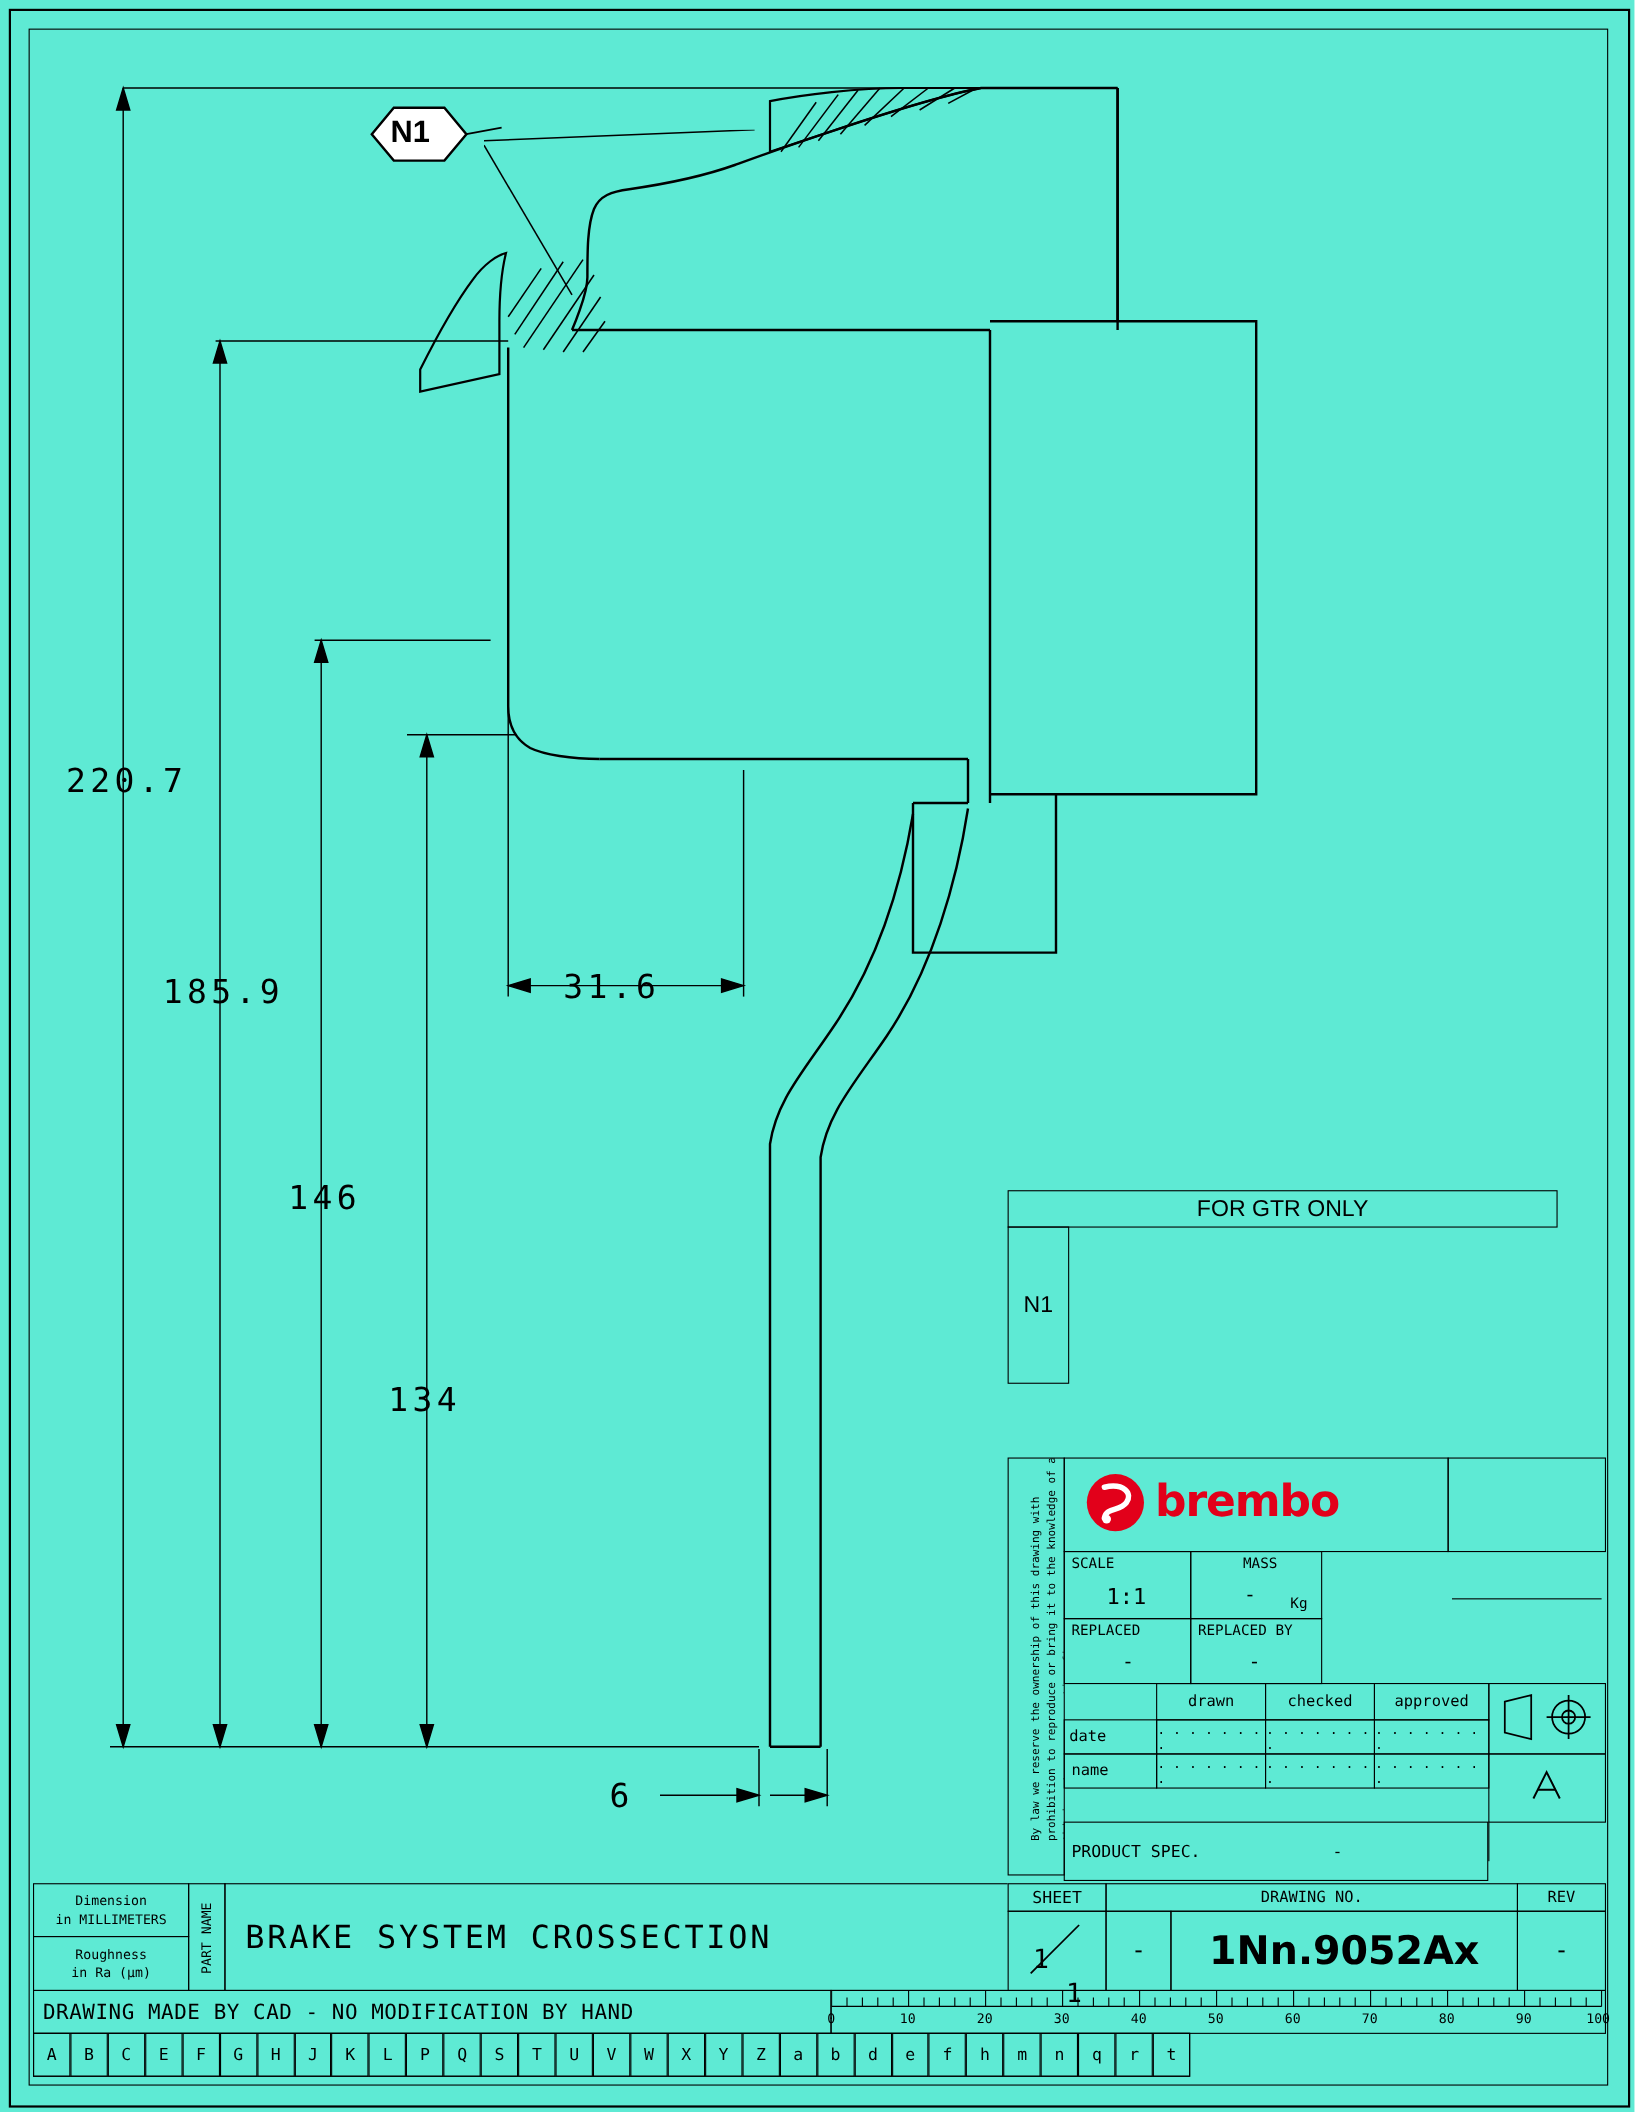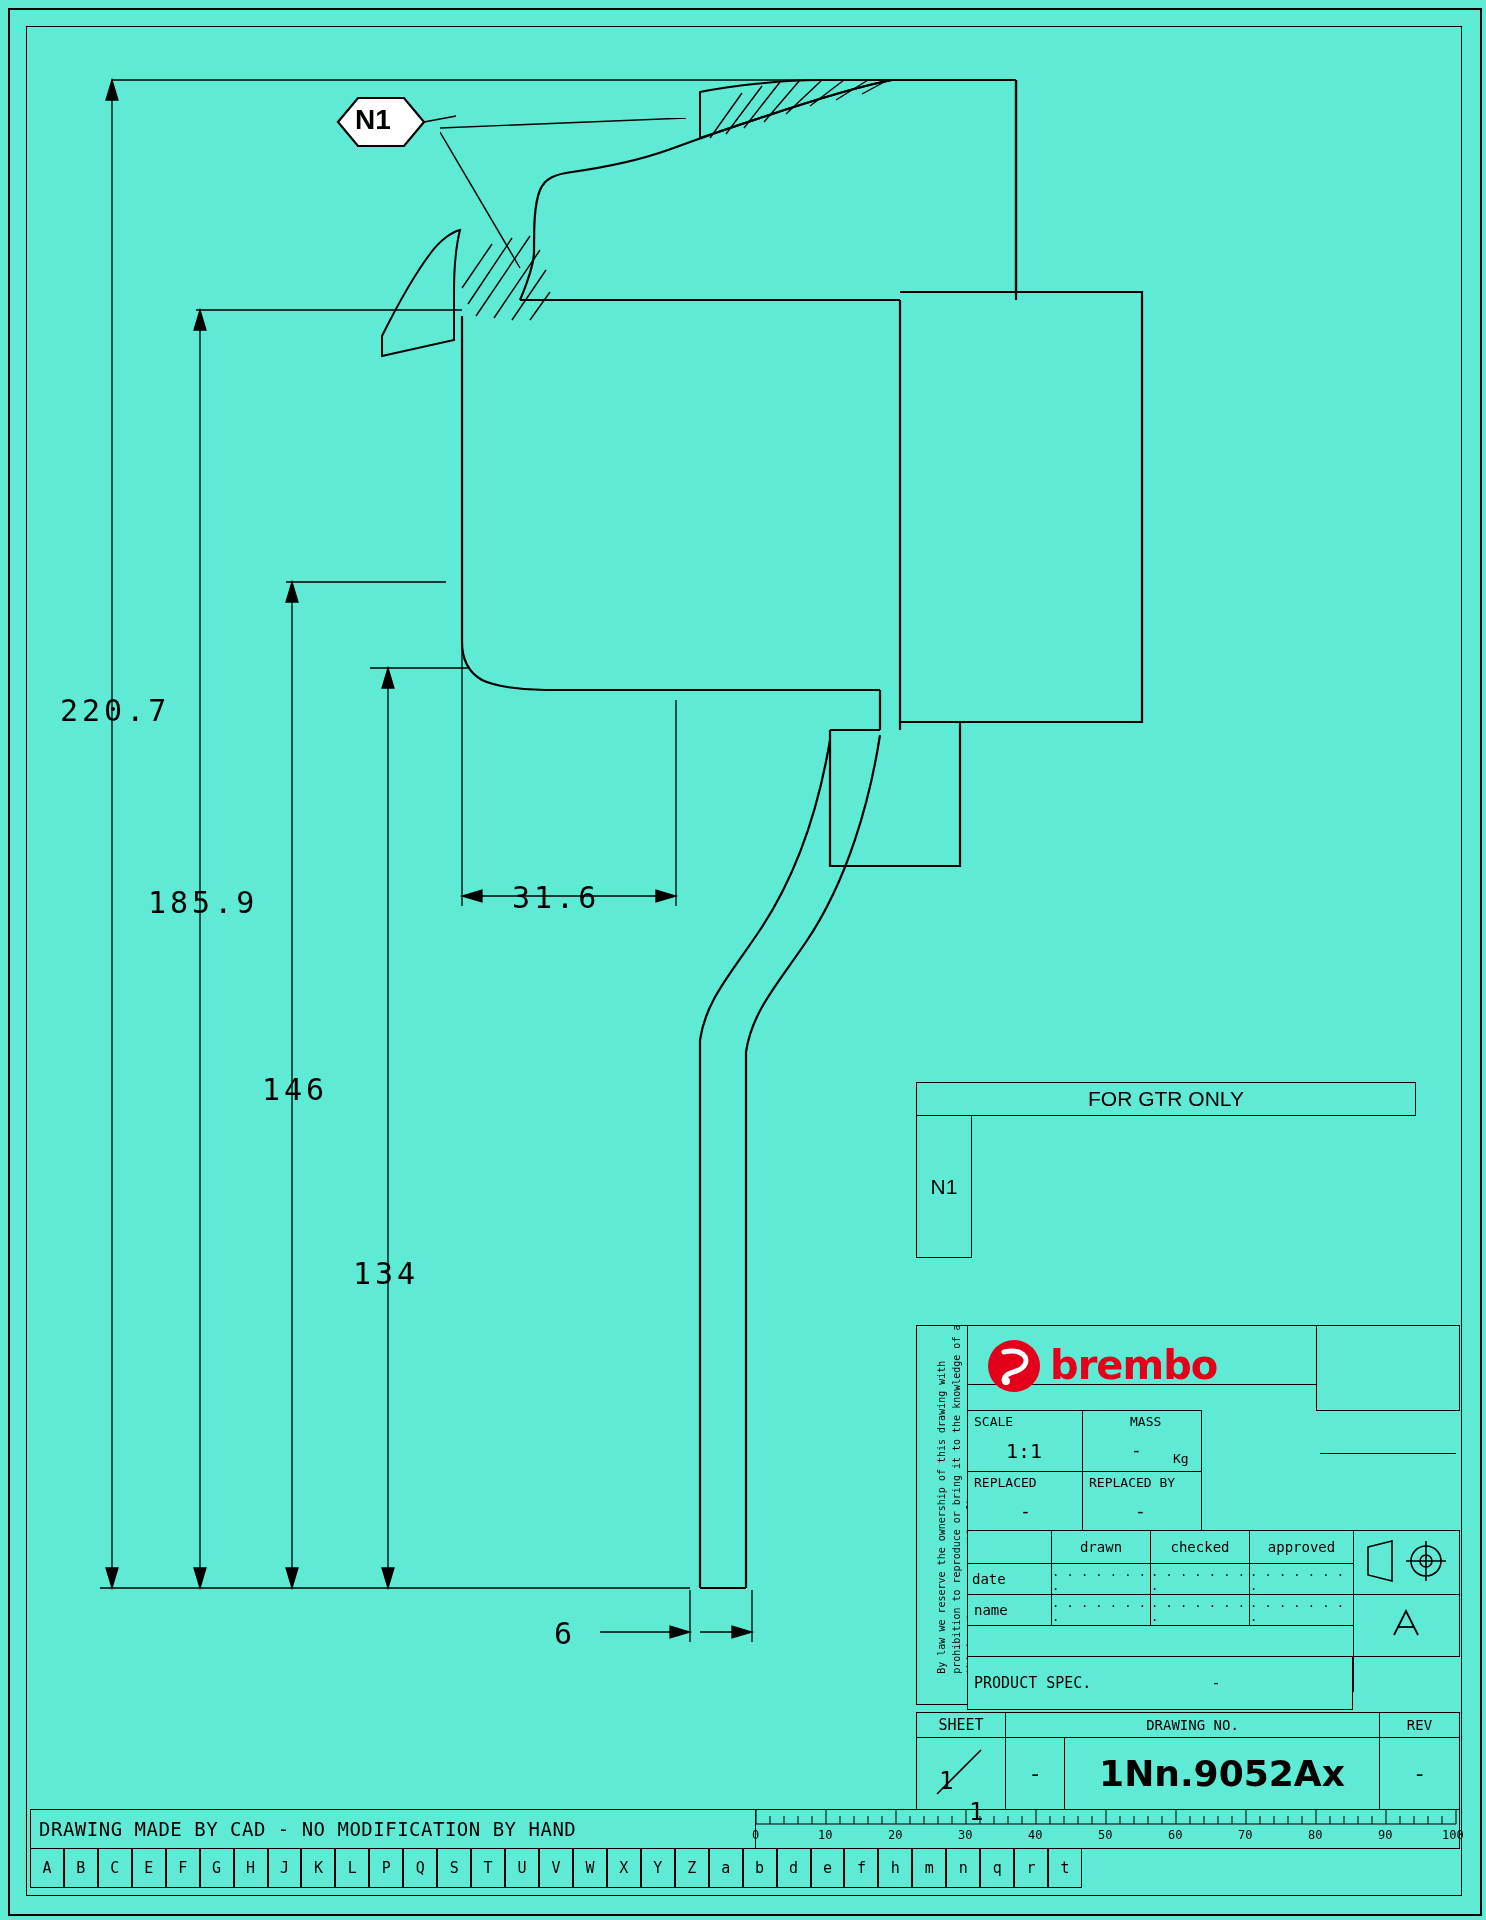--- a/index.html
+++ b/index.html
@@ -136,21 +136,21 @@
     <div class="cell ctr sans" style="left:0;top:0;width:500px;height:34px;font-size:21px;">FOR GTR ONLY</div>
     <div class="cell ctr sans" style="left:0;top:33px;width:56px;height:143px;font-size:21px;">N1</div>
   </div>
 
   <div style="position:absolute;left:916px;top:1325px;width:544px;height:380px;">
 
     <div class="cell" style="left:0;top:0;width:52px;height:380px;overflow:hidden;">
       <div style="position:absolute;left:-146px;top:140px;width:372px;transform:rotate(-90deg);font-size:10px;line-height:1.45;font-family:'DejaVu Sans Mono',monospace;text-align:left;">By law we reserve the ownership of this drawing with prohibition to reproduce or bring it to the knowledge of a third party or a competing firm.</div>
     </div>
 
-    <div class="cell" style="left:51px;top:0;width:350px;height:60px;">
+    <div class="cell" style="left:51px;top:0;width:350px;height:86px;">
       <svg width="346" height="82" style="left:0;top:0;">
         <circle cx="46" cy="40" r="26" fill="#e2001a"></circle>
         <path d="M 36,26 C 54,22 62,32 56,40 C 50,48 38,44 36,54" fill="none" stroke="#fff" stroke-width="5" stroke-linecap="round"></path>
         <circle cx="38" cy="55" r="4" fill="#fff"></circle>
       </svg>
       <div class="txt" style="left:82px;top:16px;font-family:'DejaVu Sans',sans-serif;font-size:40px;font-weight:bold;color:#e2001a;letter-spacing:-1px;">brembo</div>
     </div>
     <div class="cell" style="left:400px;top:0;width:144px;height:86px;"></div>
     <div class="hline" style="left:404px;top:128px;width:136px;"></div>
 
@@ -206,20 +206,39 @@
       </svg>
     </div>
 
     <div class="cell lft" style="left:51px;top:331px;width:386px;height:54px;font-size:15px;padding-left:6px;">
       <span>PRODUCT SPEC.</span>
       <span style="margin-left:120px;">-</span>
     </div>
     <div class="cell" style="left:437px;top:331px;width:107px;height:36px;border-top:none;border-right:none;border-bottom:none;border-left:1px solid #000;"></div>
   </div>
 
+  <div style="position:absolute;left:30px;top:1712px;width:886px;height:98px;">
+    <div class="cell ctr" style="left:0;top:0;width:142px;height:49px;flex-direction:column;font-size:12px;line-height:1.35;">
+      <div>Dimension</div>
+      <div>in MILLIMETERS</div>
+    </div>
+    <div class="cell ctr" style="left:0;top:48px;width:142px;height:50px;flex-direction:column;font-size:12px;line-height:1.35;">
+      <div>Roughness</div>
+      <div>in Ra (µm)</div>
+    </div>
+    <div class="cell" style="left:141px;top:0;width:34px;height:98px;overflow:hidden;">
+      <div style="position:absolute;left:-32px;top:42px;width:96px;transform:rotate(-90deg);font-size:12px;text-align:center;">
+        <span>PART</span>
+        <span>NAME</span>
+      </div>
+    </div>
+    <div class="cell lft" style="left:174px;top:0;width:712px;height:98px;padding-left:18px;border-right:none;">
+      <span style="font-size:29px;letter-spacing:2.5px;">BRAKE SYSTEM CROSSECTION</span>
+    </div>
+  </div>
 
   <div style="position:absolute;left:916px;top:1712px;width:544px;height:98px;">
     <div class="cell ctr" style="left:0;top:0;width:90px;height:26px;font-size:15px;">SHEET</div>
     <div class="cell ctr" style="left:89px;top:0;width:375px;height:26px;font-size:14px;">DRAWING NO.</div>
     <div class="cell ctr" style="left:463px;top:0;width:81px;height:26px;font-size:14px;">REV</div>
 
     <div class="cell ctr" style="left:0;top:25px;width:90px;height:73px;">
       <svg width="86" height="69">
         <line x1="20" y1="56" x2="64" y2="12" stroke="#000" stroke-width="1.6"></line>
       </svg>

